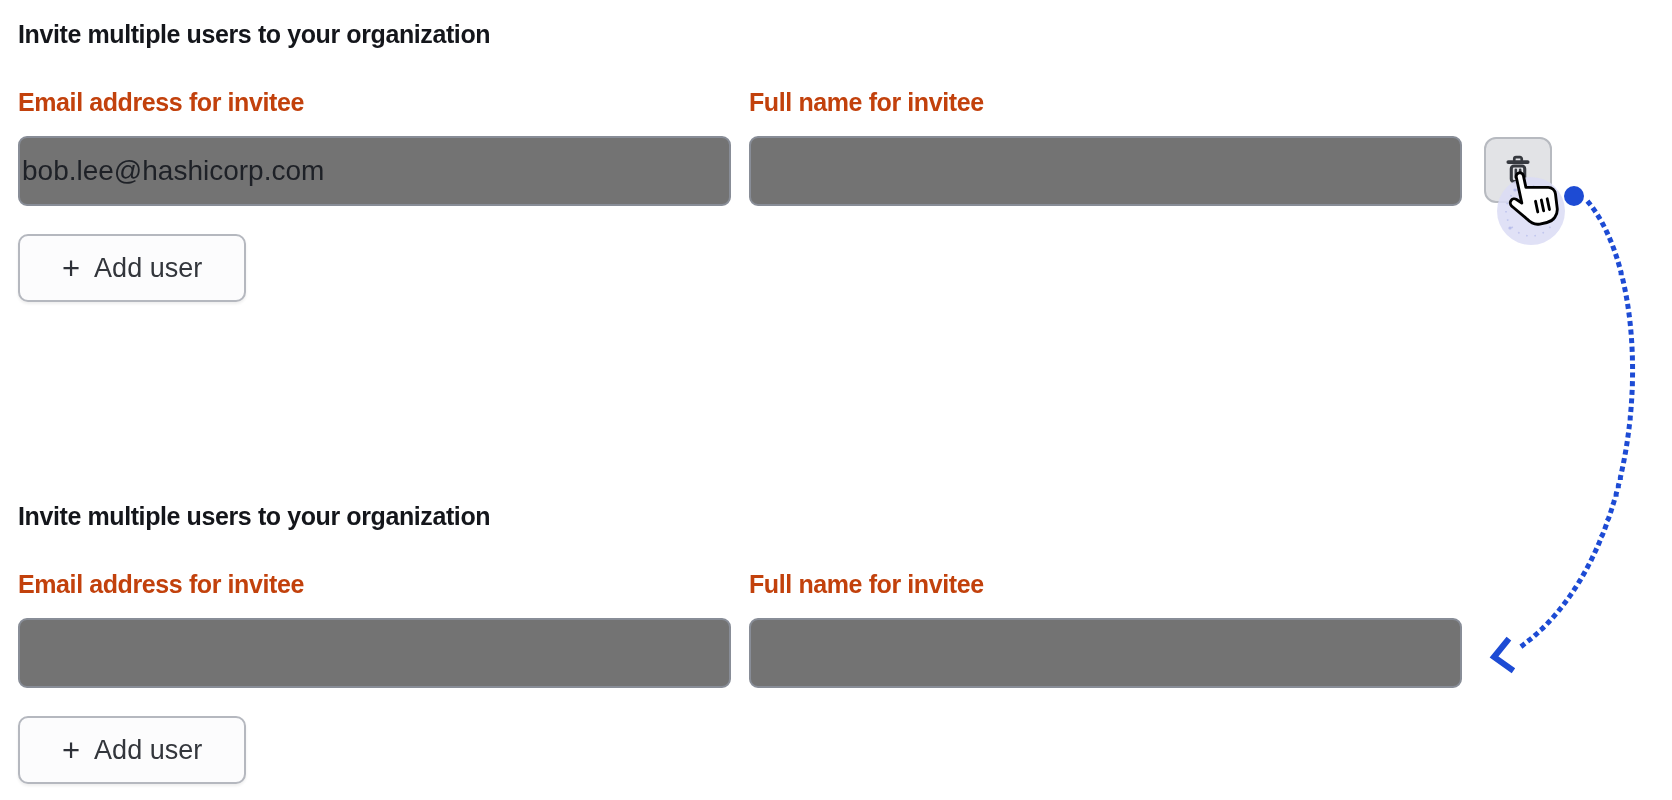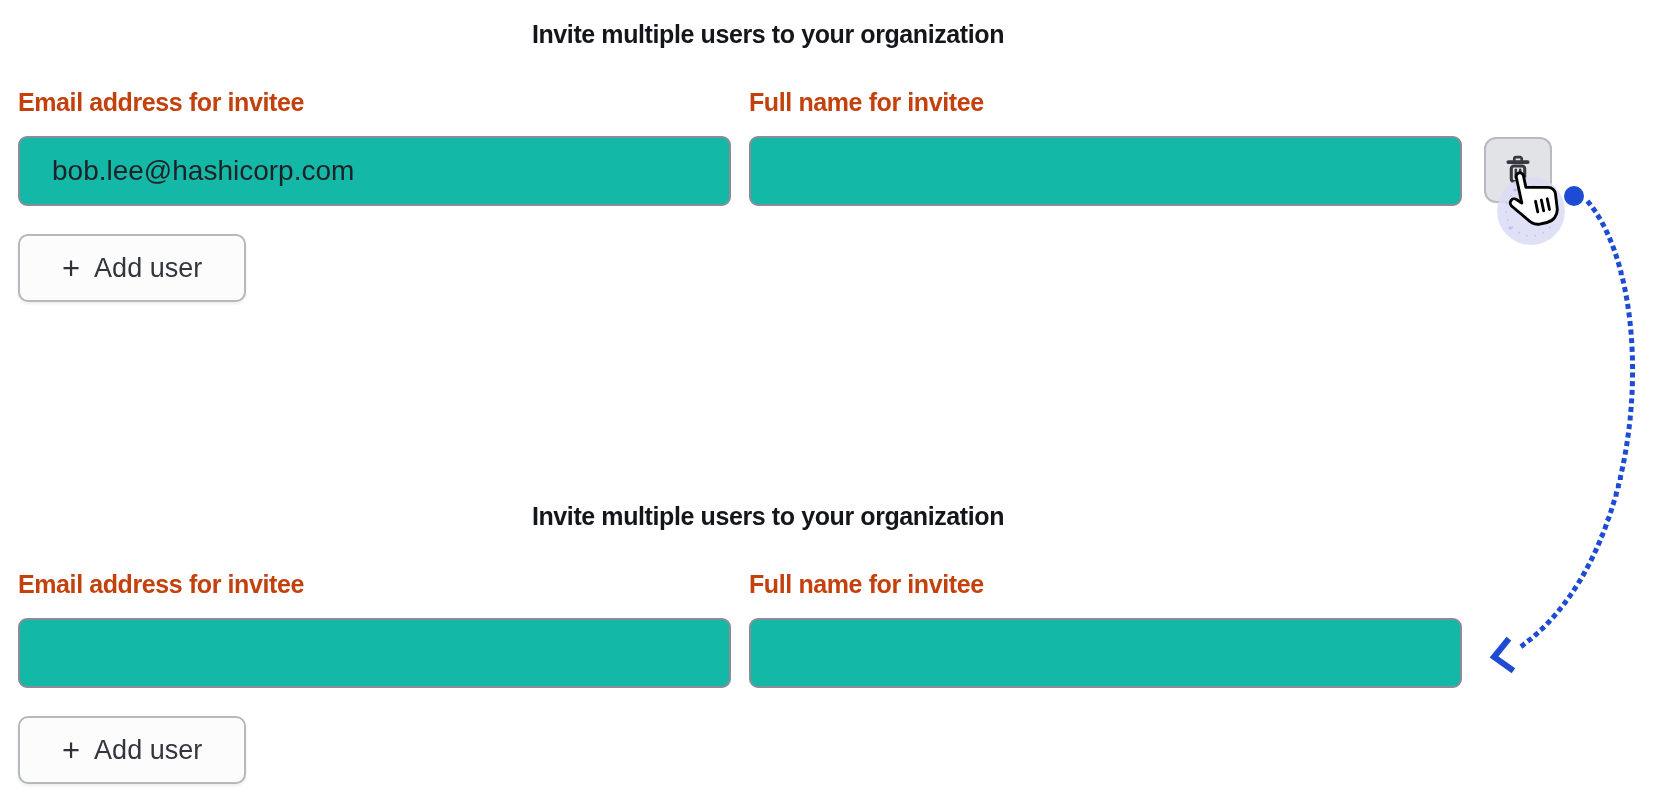--- a/index.html
+++ b/index.html
@@ -22,21 +22,20 @@
   }
   .invite-section.first { top: 18px; }
   .invite-section.second { top: 500px; }
   .section-heading {
     font-size: 25px;
     font-weight: 700;
     letter-spacing: -0.4px;
     line-height: 32px;
     margin: 0 0 36px 0;
     color: #14161b;
-    text-align: center;
   }
   .form-grid {
     display: grid;
     grid-template-columns: 713px 713px;
     column-gap: 18px;
   }
   .field-label {
     display: block;
     font-size: 25px;
     font-weight: 700;
@@ -44,25 +43,25 @@
     line-height: 32px;
     margin-bottom: 18px;
     color: #c2410c;
   }
   .text-input {
     box-sizing: border-box;
     width: 713px;
     height: 70px;
     border: 2px solid #888d97;
     border-radius: 9px;
-    background: #14b8a6;
+    background: #737373;
     font-family: "Liberation Sans", sans-serif;
     font-size: 28px;
     color: #1e2127;
-    padding: 0 32px;
+    padding: 0 2px;
     outline: none;
   }
   .add-user-btn {
     display: inline-flex;
     align-items: center;
     gap: 14px;
     height: 68px;
     padding: 0 42px;
     margin-top: 28px;
     border: 2px solid #b5b8bf;

